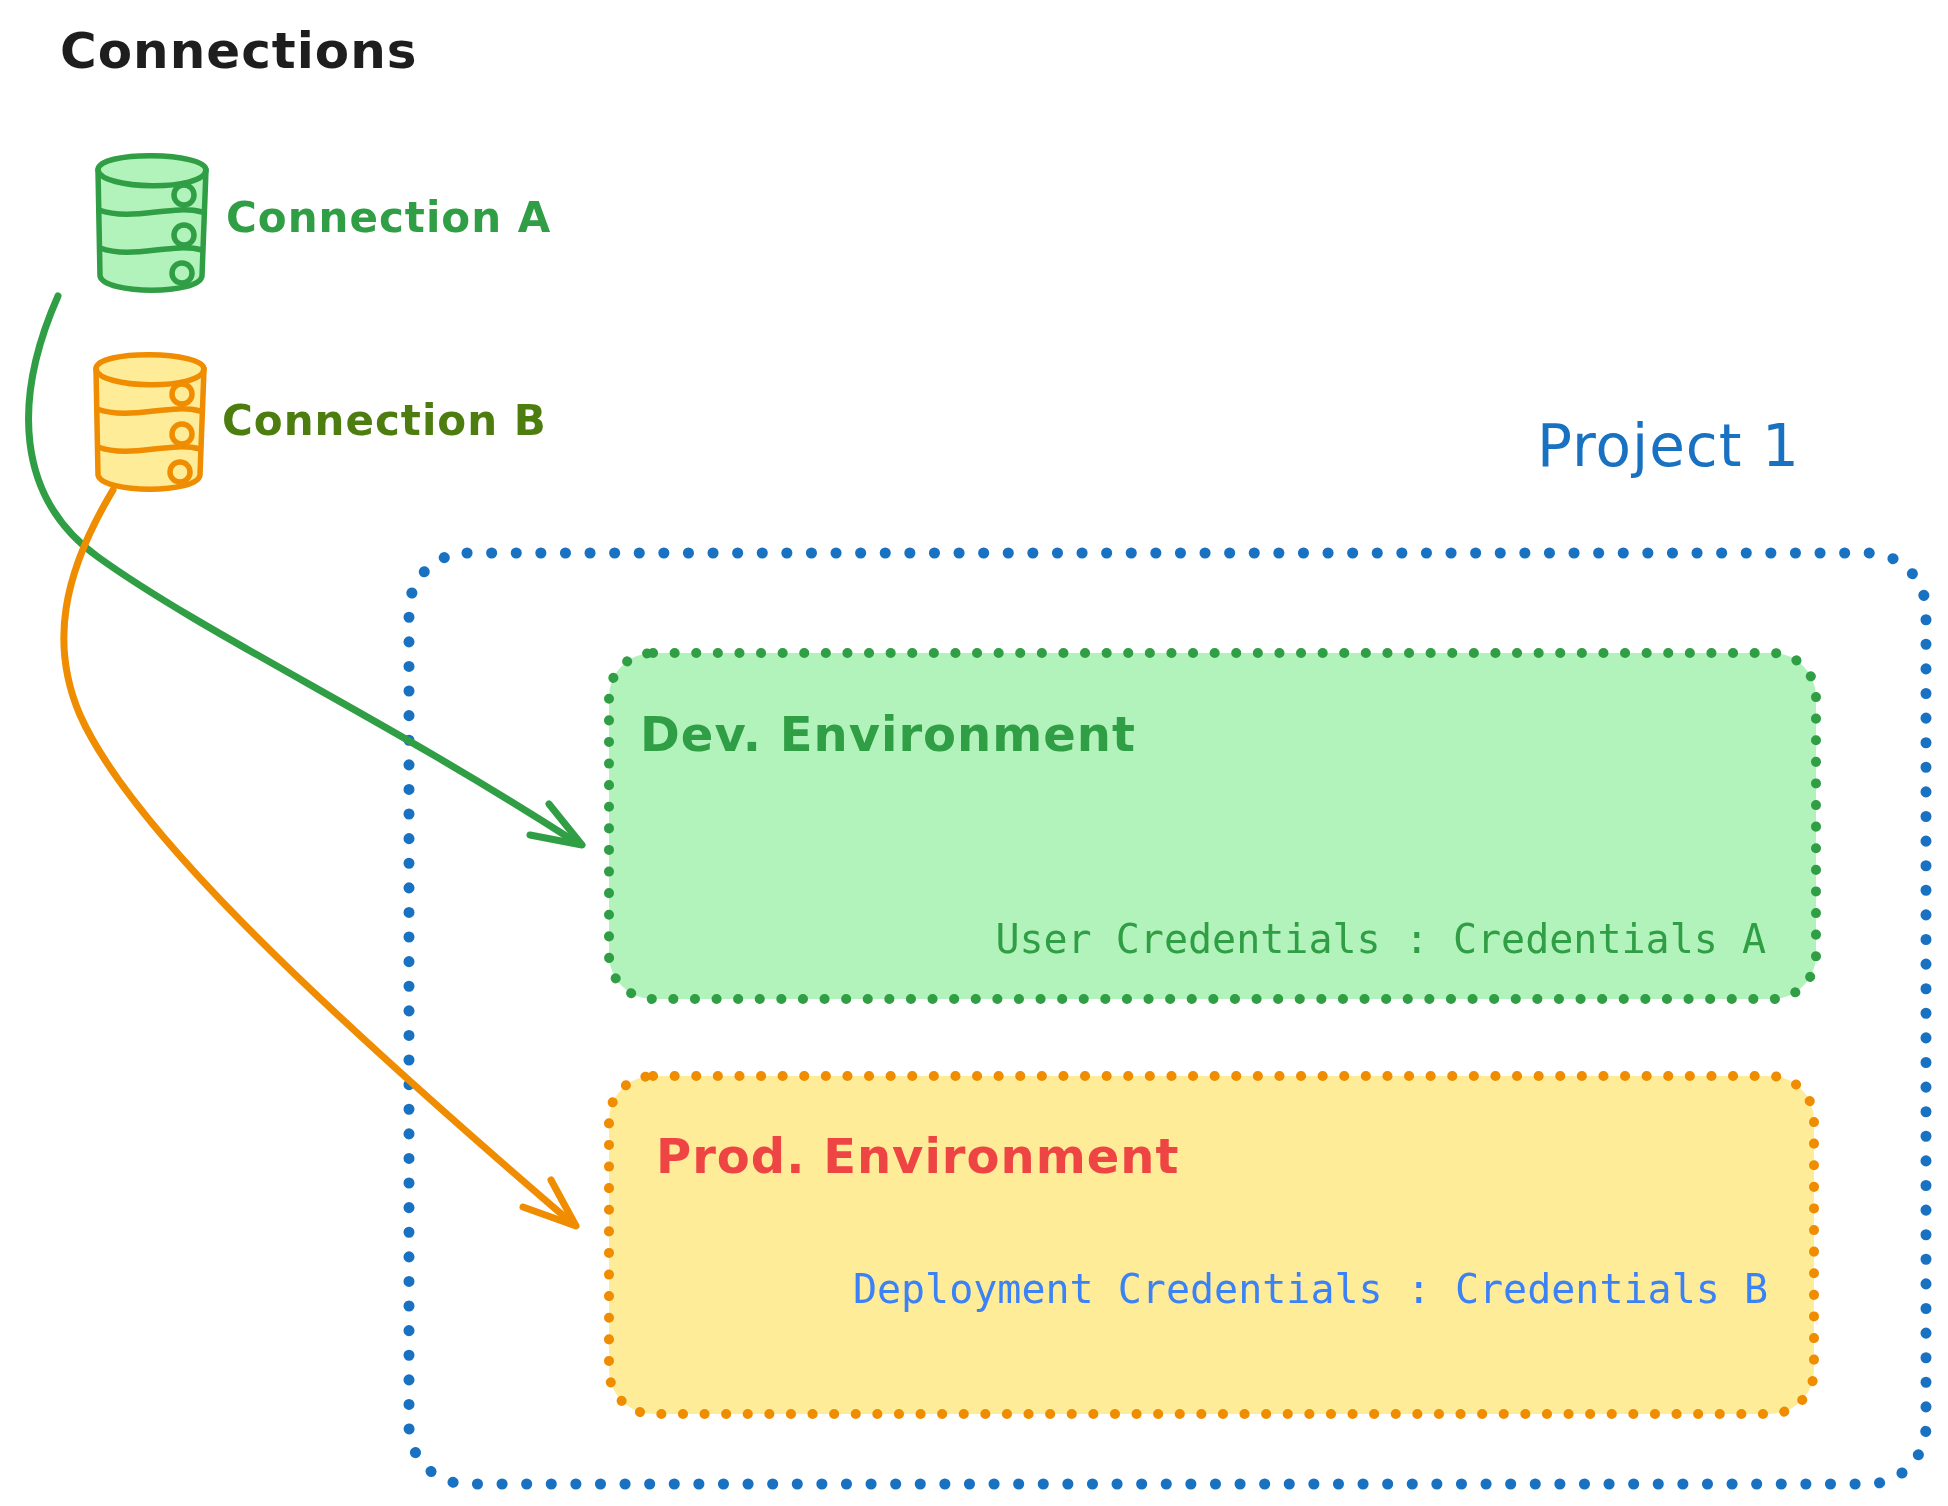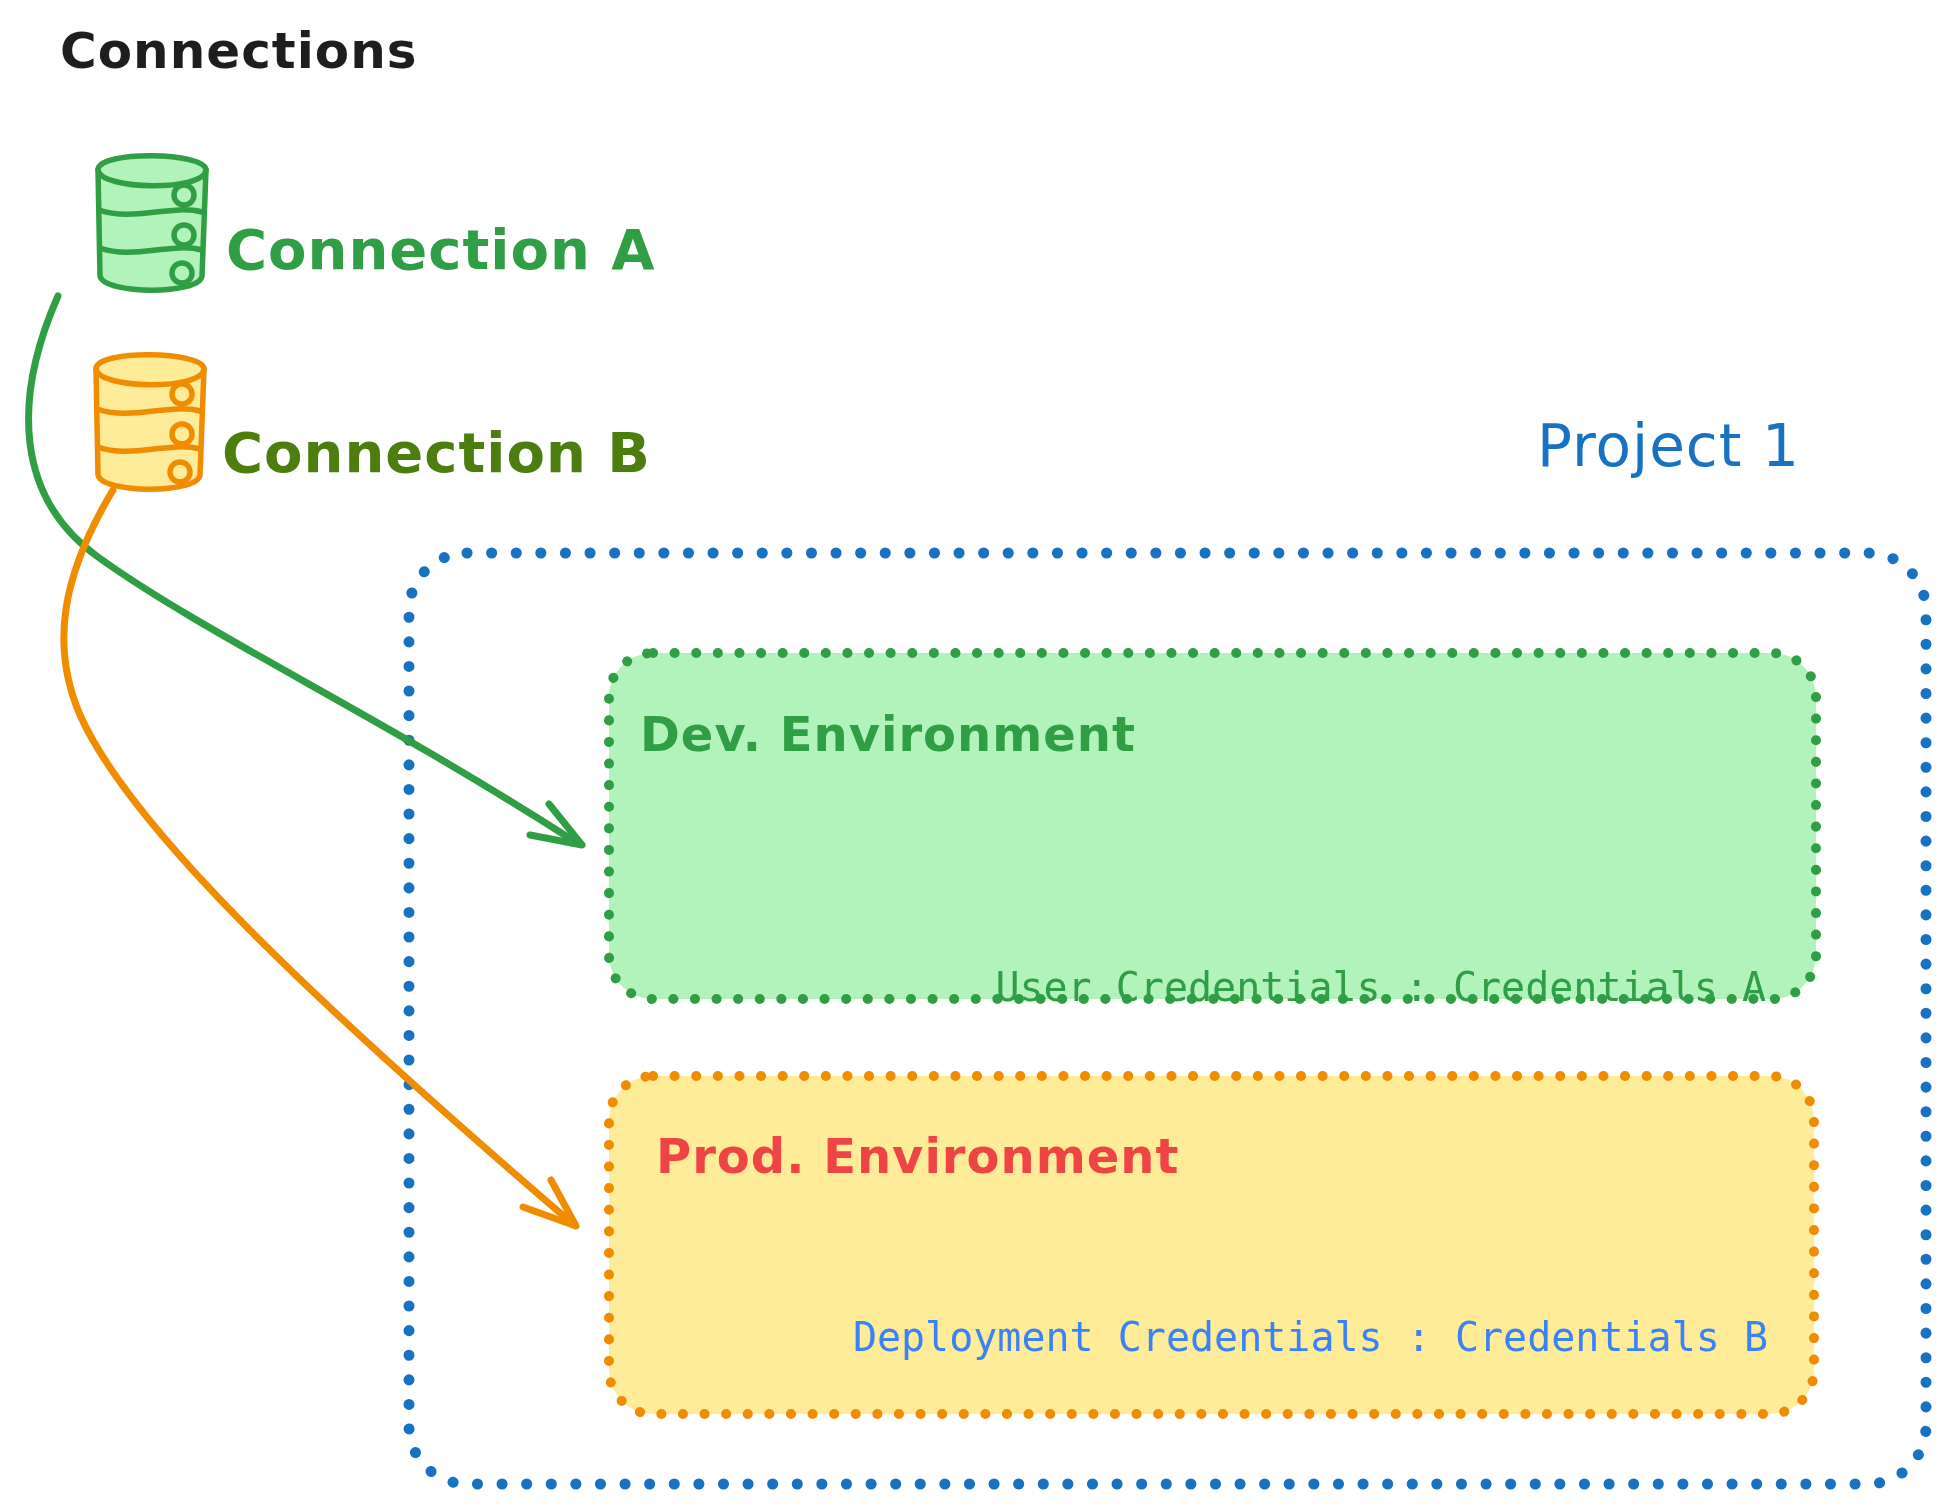--- a/index.html
+++ b/index.html
@@ -15,34 +15,34 @@
     position: absolute;
     left: 0; top: 0;
     width: 1948px; height: 1506px;
   }
   .txt { position: absolute; white-space: nowrap; }
   .diagram-title {
     left: 60px; top: 22px;
     font-size: 50px; font-weight: bold; color: #1e1e1e;
     letter-spacing: 1px;
   }
-  .conn-label { font-size: 56px; font-weight: bold; letter-spacing: 1px; margin-top: 24px; }
+  .conn-label { font-size: 42px; font-weight: bold; letter-spacing: 1px; }
   .conn-a-label { left: 226px; top: 193px; color: #2f9e44; }
   .conn-b-label { left: 222px; top: 396px; color: #4d7c0f; }
   .project-label {
     left: 1537px; top: 412px;
     font-size: 58px; font-weight: normal; color: #1971c2;
     letter-spacing: 1px;
   }
   .env-name { font-size: 48px; font-weight: bold; letter-spacing: 1px; }
   .dev-name  { left: 640px; top: 706px;  color: #2f9e44; }
   .prod-name { left: 656px; top: 1128px; color: #ef4444; }
   .creds {
     font-family: "DejaVu Sans Mono", "Liberation Mono", monospace;
-    font-size: 40px; text-align: right; margin-top: 48px;
+    font-size: 40px; text-align: right;
   }
   .dev-creds  { left: 609px; top: 916px;  width: 1157px; color: #2f9e44; }
   .prod-creds { left: 609px; top: 1266px; width: 1159px; color: #3b82f6; }
 </style>
 </head>
 <body>
 
 <div id="canvas">
 
   <svg id="shapes" viewBox="0 0 1948 1506" xmlns="http://www.w3.org/2000/svg">

